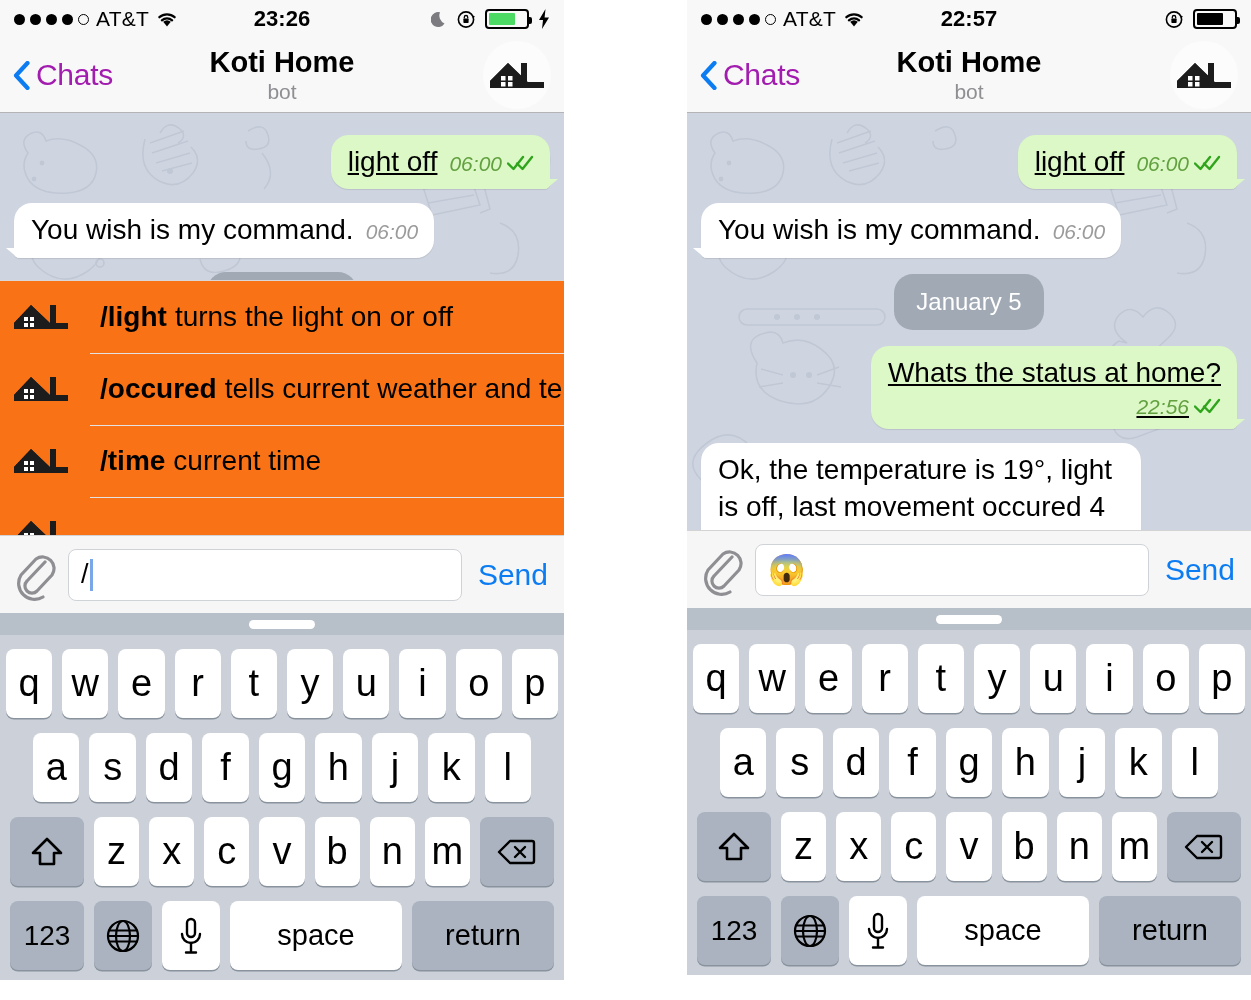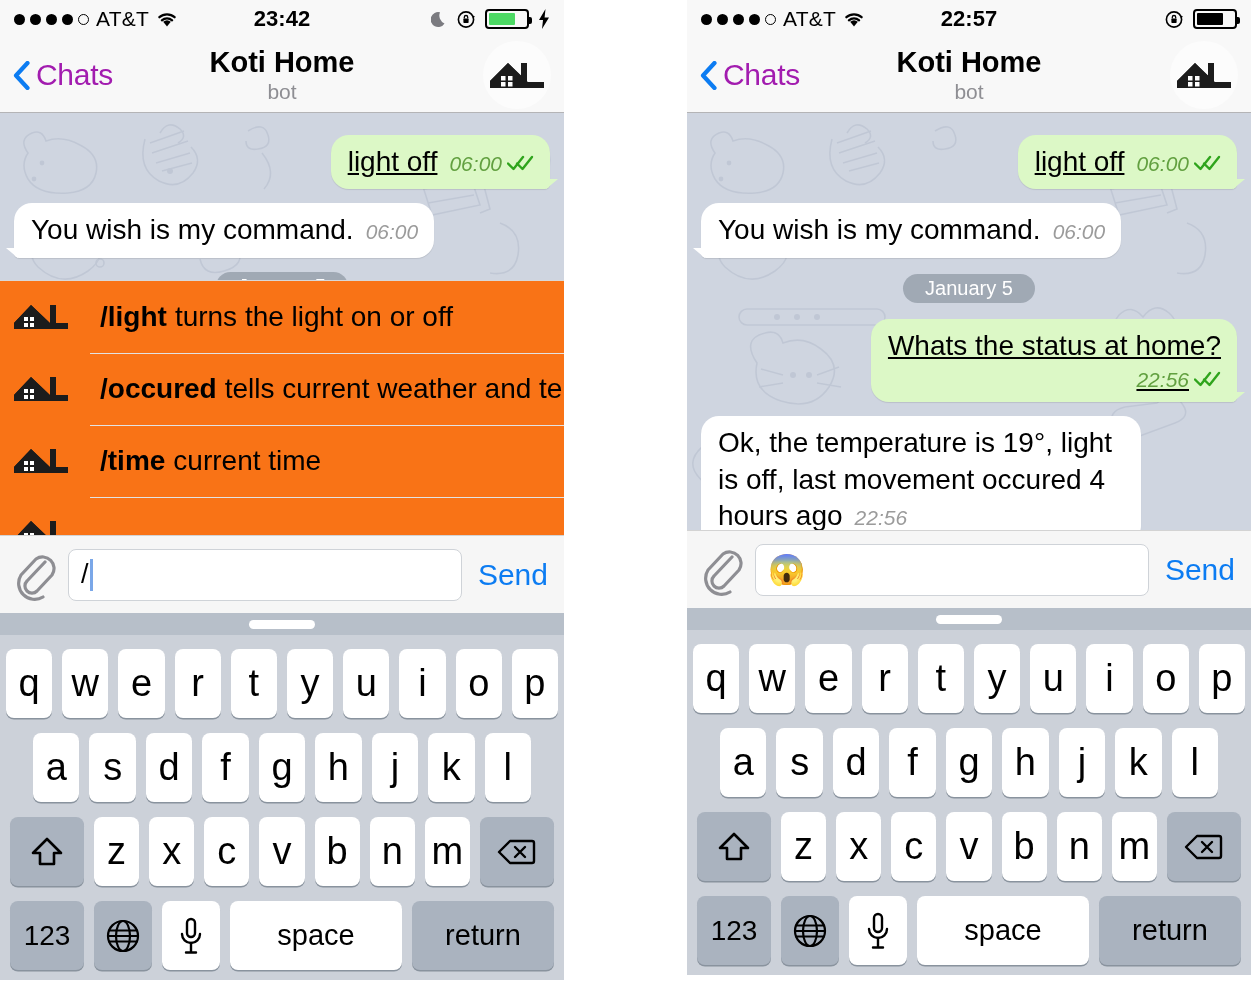--- a/index.html
+++ b/index.html
@@ -125,22 +125,22 @@
   .btext { display: inline; }
   .meta { display: inline-flex; align-items: baseline; gap: 5px; white-space: nowrap; margin-left: 12px; vertical-align: baseline; }
   .time { font-size: 21px; font-style: italic; }
   .bubble.out .time { color: #62a040; }
   .bubble.in  .time { color: #9b9b9b; }
   .ticks { width: 27px; height: 17px; }
   .meta.block { display: flex; justify-content: flex-end; margin-left: 0; margin-top: 2px; }
 
   .datewrap { display: flex; justify-content: center; position: relative; z-index: 2; }
   .datebadge {
-    background: #a0a9b4; color: #ffffff; font-size: 20px;
-    padding: 3px 22px; border-radius: 19px;
+    background: #a0a9b4; color: #ffffff; font-size: 24px;
+    padding: 14px 22px; border-radius: 19px;
   }
 
   
   .suggestions {
     position: relative;
     background: #f97316;
     border-top: 1px solid #d8d8d8;
     overflow: hidden;
     height: 255px;
   }
@@ -234,21 +234,21 @@
             <span class="dot"></span>
             <span class="dot hollow"></span>
         </div>
         <span class="carrier">AT&amp;T</span>
         <svg class="wifi" viewBox="0 0 22 17">
           <path d="M11 15.5 L7.2 10.8 A6 6 0 0 1 14.8 10.8 Z" fill="#000"></path>
           <path d="M3.4 6.2 A11.5 11.5 0 0 1 18.6 6.2" stroke="#000" stroke-width="2.3" fill="none" stroke-linecap="round"></path>
           <path d="M5.9 9.3 A7.8 7.8 0 0 1 16.1 9.3" stroke="#000" stroke-width="2.3" fill="none" stroke-linecap="round"></path>
         </svg>
       </div>
-      <div class="sb-center">23:42</div>
+      <div class="sb-center">23:26</div>
       <div class="sb-right">
         <svg class="moon" viewBox="0 0 17 19">
           <path d="M13.5 13.5 A7.5 7.5 0 1 1 9 2.3 A8.6 8.6 0 0 0 13.5 13.5 Z" fill="#7b7b80"></path>
         </svg>
         <svg class="rotlock" viewBox="0 0 19 19">
           <circle cx="9" cy="9.5" r="7.6" fill="none" stroke="#000" stroke-width="1.6"></circle>
           <rect x="6.4" y="8.6" width="5.2" height="4.3" rx="0.7" fill="#000"></rect>
           <path d="M7.3 8.6 V7.2 a1.7 1.7 0 0 1 3.4 0 V8.6" fill="none" stroke="#000" stroke-width="1.3"></path>
           <path d="M15.5 5.5 l2.6 1.2 -2.4 1.6 z" fill="#000"></path>
         </svg>

